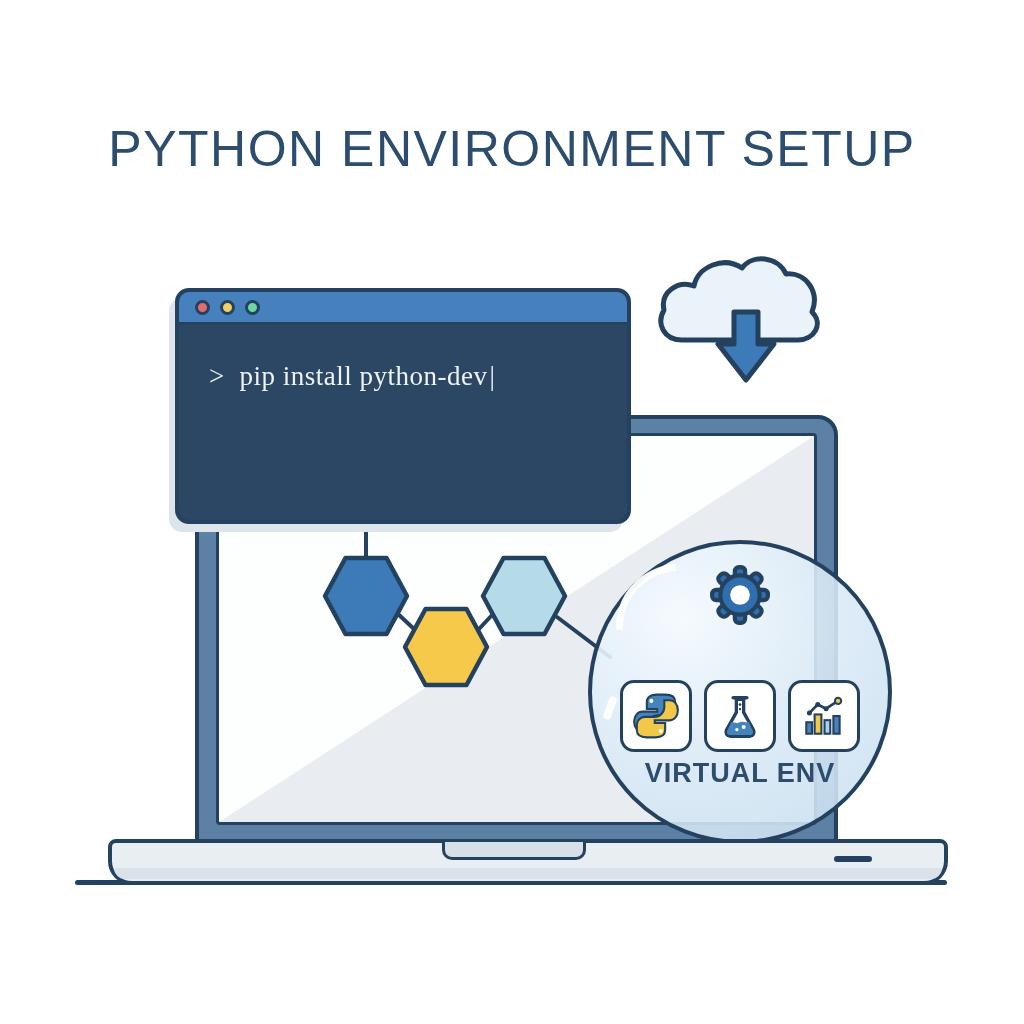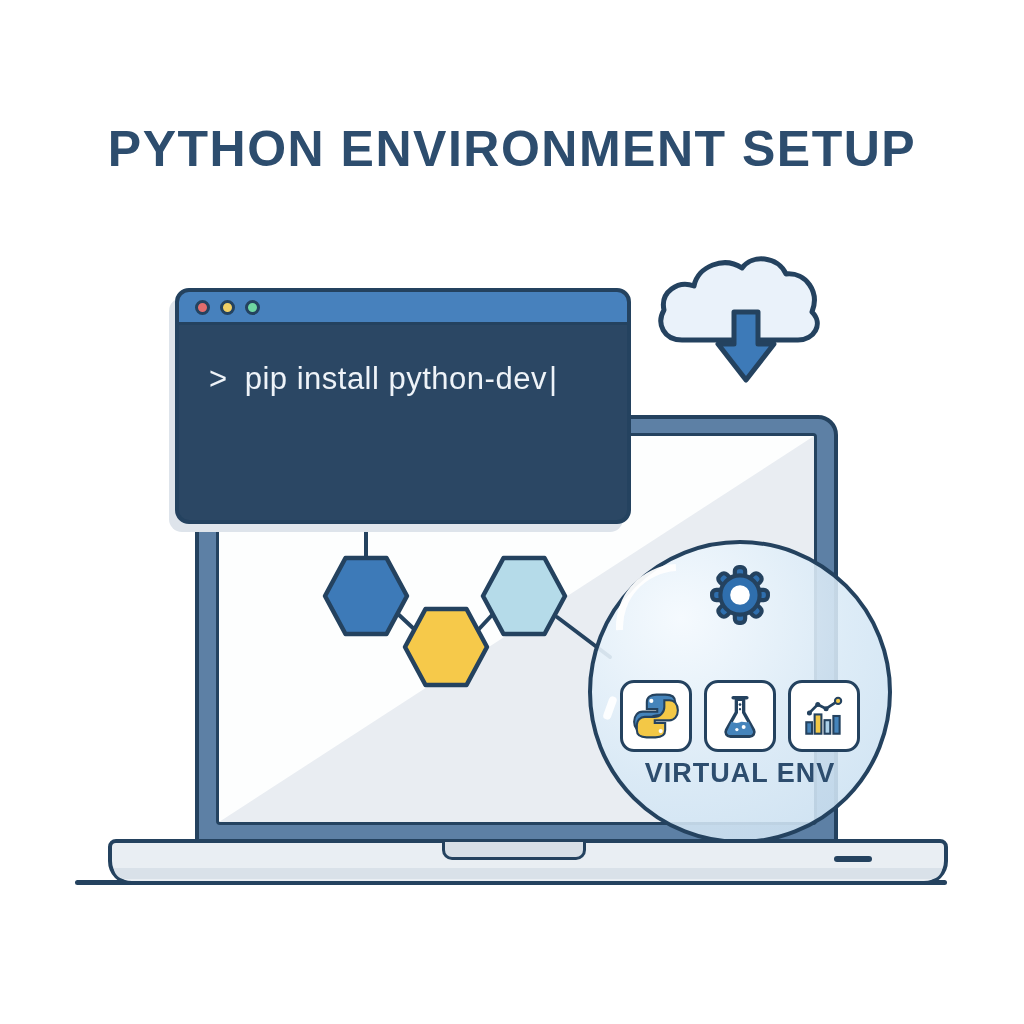--- a/index.html
+++ b/index.html
@@ -1,40 +1,40 @@
 <!DOCTYPE html>
 <html style="--outline: #24425f; --title-text: #2d4d6e; --terminal-bg: #2b4764; --terminal-titlebar: #4781bd; --terminal-text: #eef3f8; --traffic-red: #e26d6d; --traffic-yellow: #f0cf65; --traffic-green: #6fd6a2; --hex-blue: #3d7ab8; --hex-yellow: #f6c94a; --hex-lightblue: #b5dbe9; --laptop-bezel: #5d80a5; --screen-gray: #e9edf2; --laptop-base: #e9eef3; --gear-blue: #2f6fae; --python-blue: #4584bb; --python-yellow: #f3c846; --chart-lightblue: #abd0e8;"><head>
 <meta charset="utf-8">
 <style>
   html,body{margin:0;padding:0;background:#fff;}
   .stage{position:relative;width:1024px;height:1024px;background:#fff;overflow:hidden;
          font-family:"Liberation Sans",sans-serif;}
   
   .title{position:absolute;top:120px;left:0;right:0;margin:0;text-align:center;
-         font-size:50px;font-weight:700;letter-spacing:1.5px;color:var(--title-text);}
+         font-size:50px;font-weight:400;letter-spacing:1.5px;color:var(--title-text);}
   
   .laptop-screen{position:absolute;left:195px;top:415px;width:643px;height:428px;
          background:var(--laptop-bezel);border:4px solid var(--outline);
          border-radius:20px 20px 4px 4px;box-sizing:border-box;z-index:1;}
   .screen-inner{position:absolute;left:17px;top:14px;right:17px;bottom:14px;
          background:#fdfefe;border:3px solid var(--outline);border-radius:4px;overflow:hidden;}
   .screen-inner::after{content:"";position:absolute;left:0;top:0;right:0;bottom:0;
          background:var(--screen-gray);clip-path:polygon(100% 0,100% 100%,0 100%);}
   .hex-layer{position:absolute;left:0;top:0;z-index:2;pointer-events:none;}
   
   .terminal{position:absolute;left:175px;top:288px;width:456px;height:236px;
          background:var(--terminal-bg);border:4px solid var(--outline);border-radius:14px;
          box-sizing:border-box;overflow:hidden;z-index:4;box-shadow:-7px 9px 0 -1px #dee4eb;}
   .titlebar{height:30px;background:var(--terminal-titlebar);border-bottom:3px solid var(--outline);
          display:flex;align-items:center;padding-left:16px;gap:10px;}
   .dot{width:15px;height:15px;border-radius:50%;border:3px solid var(--outline);box-sizing:border-box;}
   .dot.red{background:var(--traffic-red);}
   .dot.yellow{background:var(--traffic-yellow);}
   .dot.green{background:var(--traffic-green);}
-  .term-body{padding:36px 0 0 30px;font-family:Liberation Sans, sans-serif;font-size:31px;
+  .term-body{padding:36px 0 0 30px;font-family:Liberation Serif, serif;font-size:27px;
          color:var(--terminal-text);letter-spacing:.5px;white-space:nowrap;}
   .term-prompt{margin-right:.55em;}
   .term-cursor{margin-left:2px;font-weight:400;}
   
   .cloud-wrap{position:absolute;left:652px;top:240px;z-index:3;}
   .cloud-body{fill:#eaf2fa;stroke:var(--outline);stroke-width:5;stroke-linejoin:round;}
   .cloud-arrow{fill:var(--hex-blue);stroke:var(--outline);stroke-width:5;stroke-linejoin:round;}
   
   .bubble{position:absolute;left:588px;top:540px;width:304px;height:304px;border-radius:50%;
          border:4.5px solid var(--outline);box-sizing:border-box;z-index:5;

